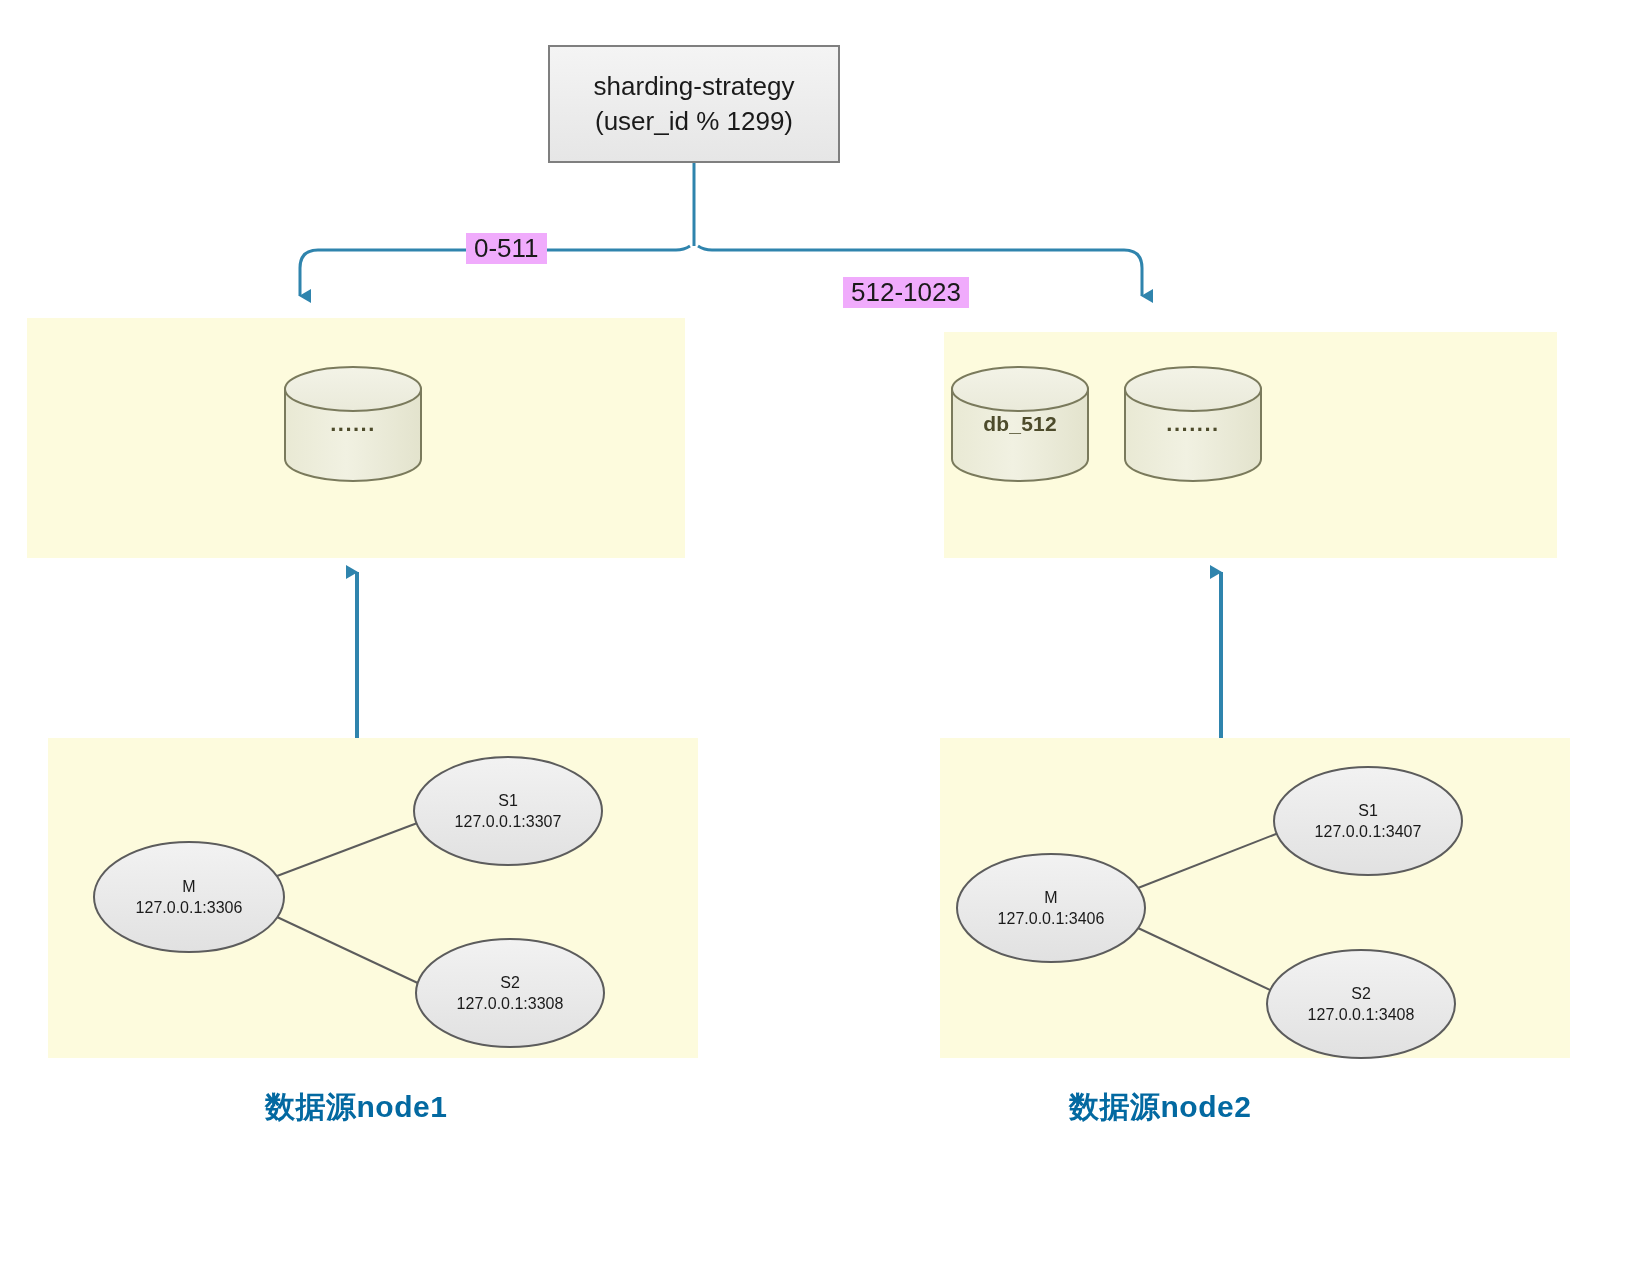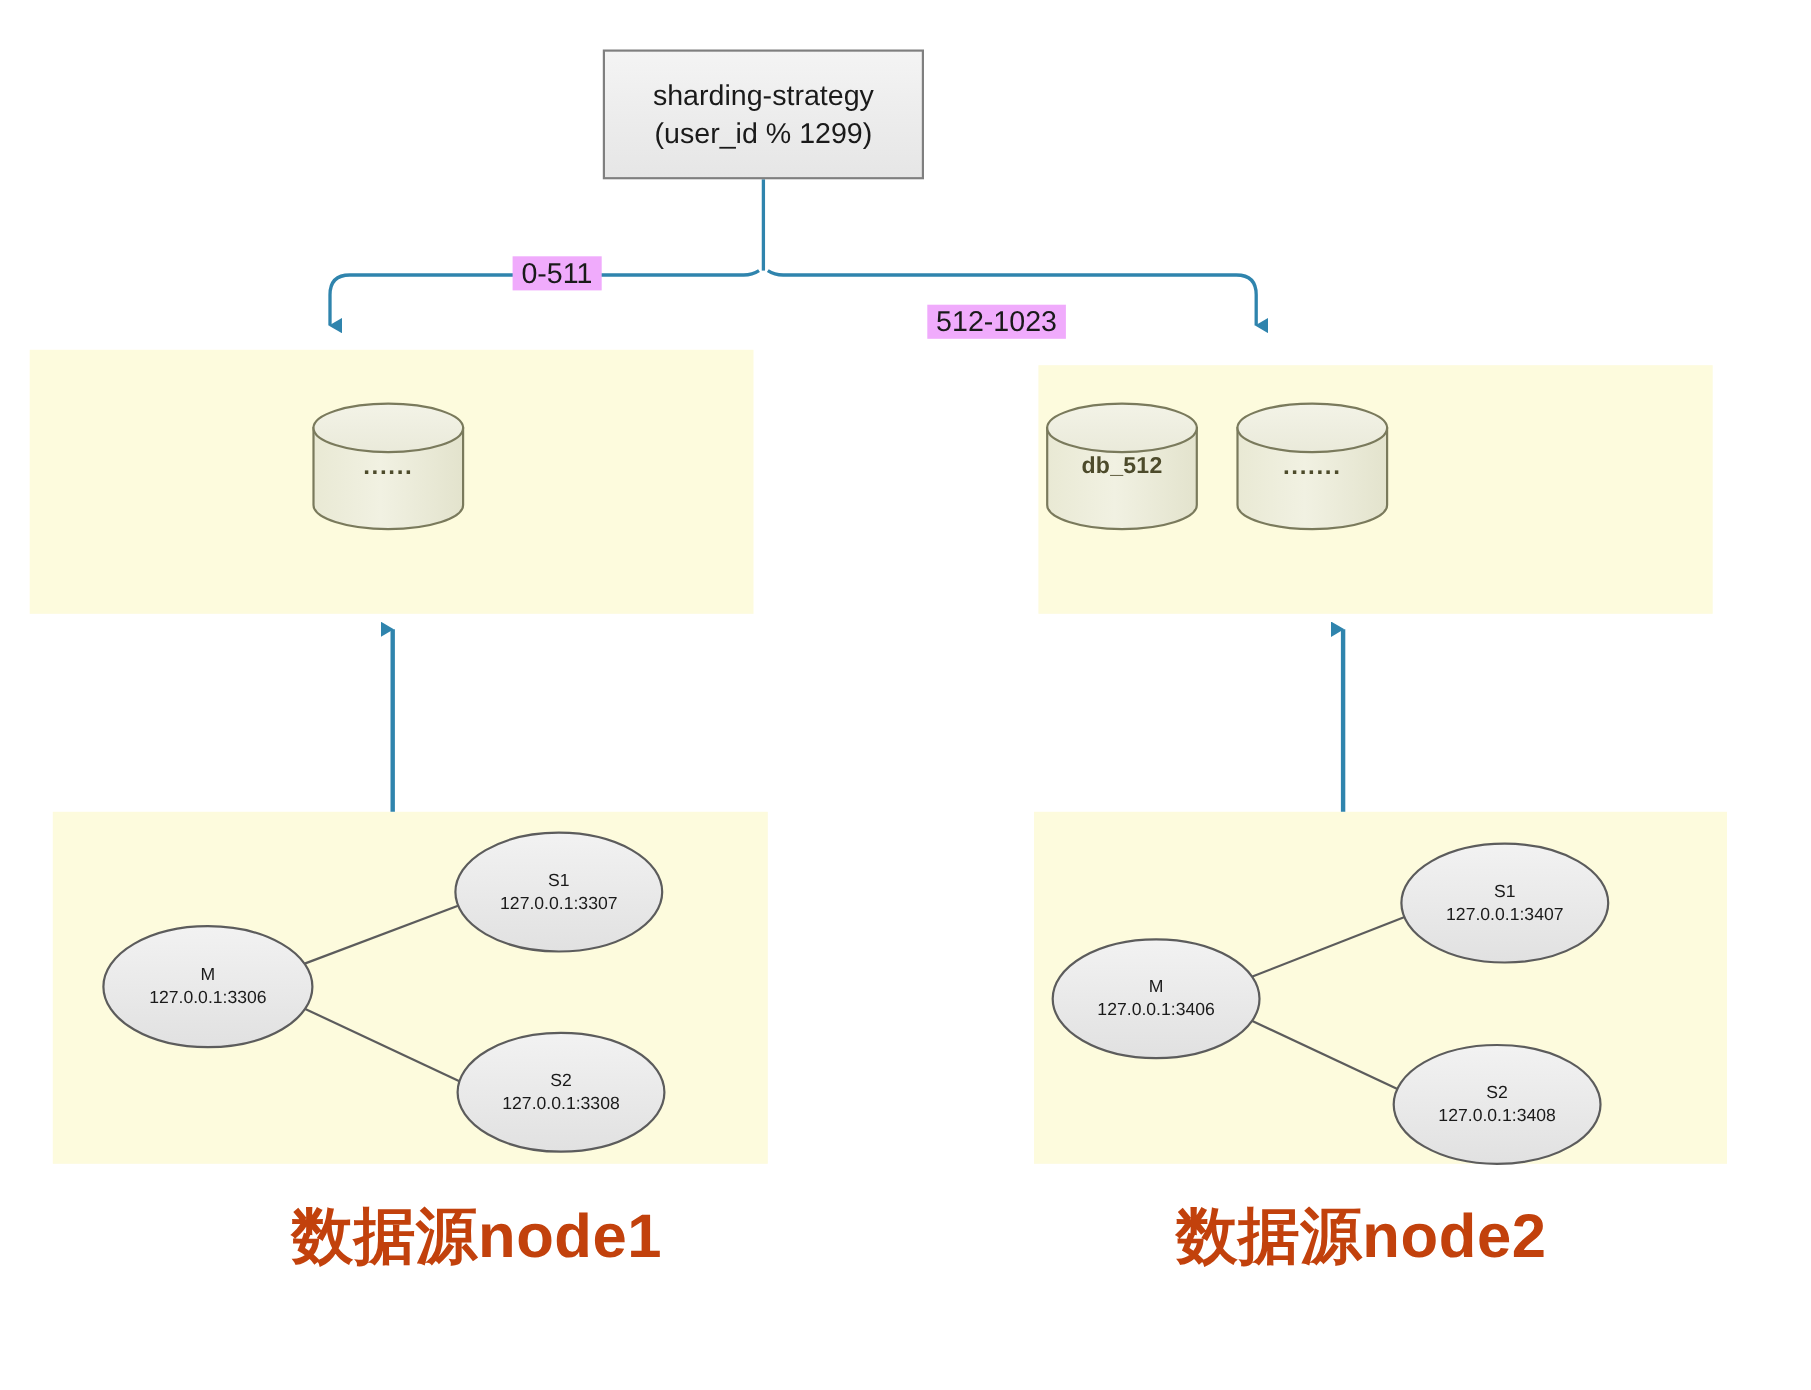--- a/index.html
+++ b/index.html
@@ -99,23 +99,23 @@
     justify-content: center;
     color: #1a1a1a;
     font-size: 16px;
     line-height: 1.32;
     white-space: nowrap;
   }
 
   
   .caption {
     position: absolute;
-    font-size: 56px;
+    font-size: 30px;
     font-weight: bold;
-    color: #c2410c;
+    color: #0369a1;
     white-space: nowrap;
     letter-spacing: 0.5px;
   }
   #caption-node1 { left: 265px;  top: 1087px; }
   #caption-node2 { left: 1069px; top: 1087px; }
 
   
   .edge-label {
     position: absolute;
     font-size: 26px;

